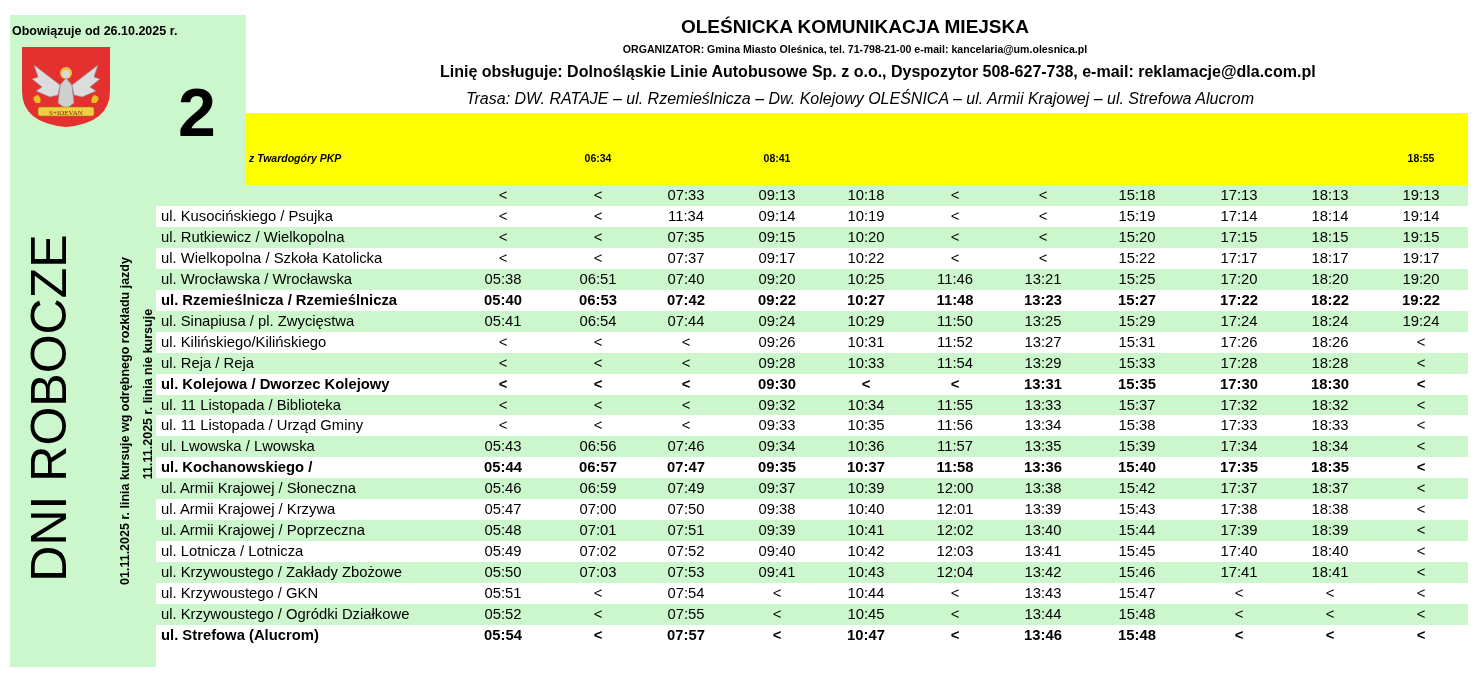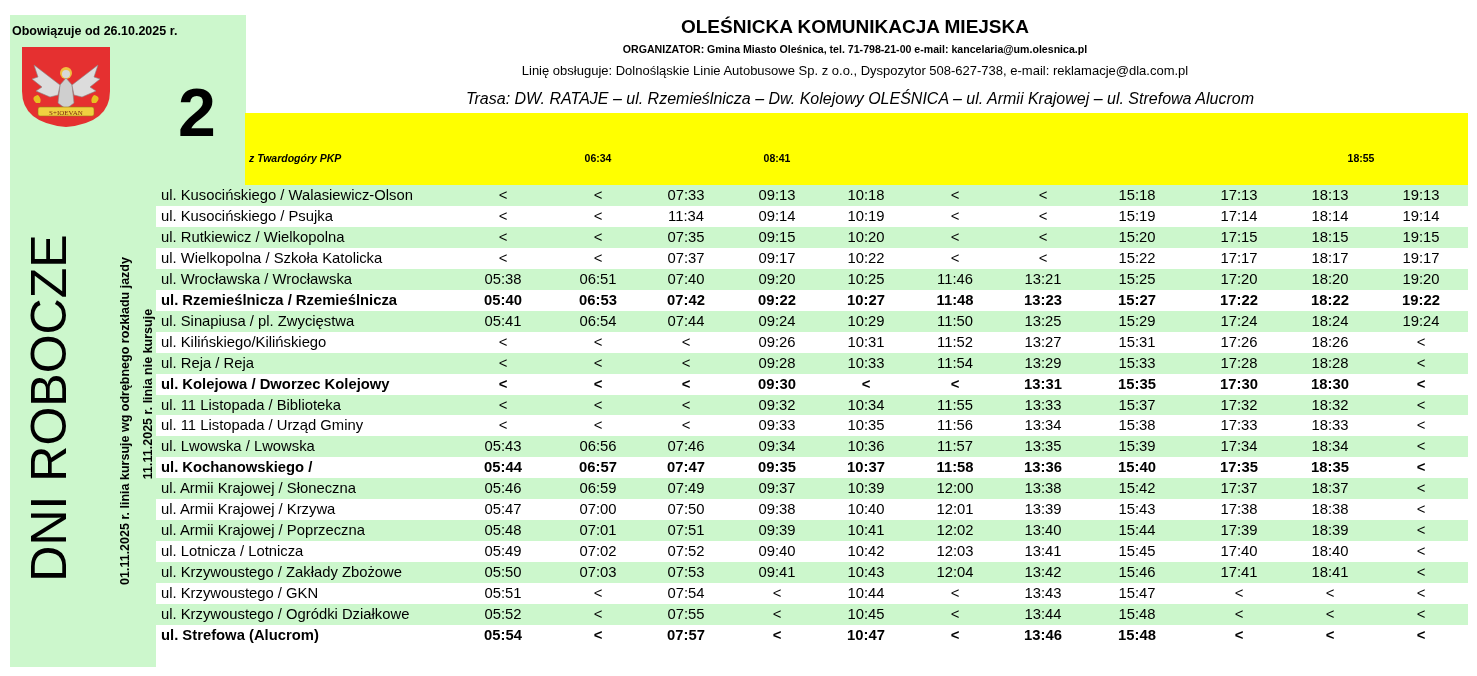--- a/index.html
+++ b/index.html
@@ -16,21 +16,21 @@
 
   
   .vert { position:absolute; transform:rotate(-90deg); transform-origin:center center; white-space:nowrap; text-align:center; }
   #days-label { left:-146px; top:378px; width:390px; height:60px; font-size:50px; line-height:60px; }
   #note1 { left:-75px; top:413px; width:400px; height:16px; font-size:12.5px; font-weight:bold; line-height:16px; }
   #note2 { left:-42px; top:386px; width:380px; height:16px; font-size:12.5px; font-weight:bold; line-height:16px; }
 
   
   #org-title { left:540px; top:16px; width:630px; text-align:center; font-size:19px; font-weight:bold; font-family:"Liberation Sans Narrow","Liberation Sans", sans-serif; letter-spacing:0px; }
   #organizer { left:440px; top:43px; width:830px; text-align:center; font-size:10.6px; font-weight:bold; white-space:nowrap; }
-  #operator { left:440px; top:63px; width:830px; text-align:center; font-size:13px; font-weight:normal; white-space:nowrap; }
+  #operator { left:440px; top:63px; width:830px; text-align:center; font-size:16px; font-weight:bold; white-space:nowrap; }
   #route { left:380px; top:90px; width:960px; text-align:center; font-size:16px; font-style:italic; white-space:nowrap; }
 
   
   #connections { left:245px; top:113px; width:1223px; height:72px; background:#ffff00; }
   .conn-row { position:absolute; left:0; height:18px; width:100%; font-size:10.5px; font-weight:bold; }
   .conn-label { position:absolute; left:4px; font-style:italic; white-space:nowrap; }
   .conn-time { position:absolute; width:60px; margin-left:-30px; text-align:center; }
 
   
   #timetable { left:156px; top:185px; width:1312px; }
@@ -80,41 +80,40 @@
       <span class="conn-time" style="left: 258px;"></span>
       <span class="conn-time" style="left: 353px;">06:34</span>
       <span class="conn-time" style="left: 441px;"></span>
       <span class="conn-time" style="left: 532px;">08:41</span>
       <span class="conn-time" style="left: 621px;"></span>
       <span class="conn-time" style="left: 710px;"></span>
       <span class="conn-time" style="left: 798px;"></span>
       <span class="conn-time" style="left: 892px;"></span>
       <span class="conn-time" style="left: 994px;"></span>
       <span class="conn-time" style="left: 1085px;"></span>
-      <span class="conn-time" style="left: 1116px;">18:55</span>
+      <span class="conn-time" style="left: 1176px;">18:55</span>
     </div>
     <div class="conn-row" style="top: 57px; margin-top: 20px;">
       <span class="conn-label">z Wrocławia PKP</span>
       <span class="conn-time" style="left: 258px;"></span>
       <span class="conn-time" style="left: 353px;">06:45</span>
       <span class="conn-time" style="left: 441px;">07:24</span>
       <span class="conn-time" style="left: 532px;">09:02</span>
       <span class="conn-time" style="left: 621px;"></span>
       <span class="conn-time" style="left: 710px;">11:34</span>
       <span class="conn-time" style="left: 798px;">13:04</span>
       <span class="conn-time" style="left: 892px;">15:08</span>
       <span class="conn-time" style="left: 994px;">17:03</span>
       <span class="conn-time" style="left: 1085px;">17:46</span>
       <span class="conn-time" style="left: 1176px;">19:02</span>
     </div>
   </div>
 
 <div id="timetable" class="abs">
     <div class="row alt">
-      <span class="stop">ul. Kusocińskiego / Walasiewicz-Olson</span>
       <span class="t" style="left: 347px;">&lt;</span>
       <span class="t" style="left: 442px;">&lt;</span>
       <span class="t" style="left: 530px;">07:33</span>
       <span class="t" style="left: 621px;">09:13</span>
       <span class="t" style="left: 710px;">10:18</span>
       <span class="t" style="left: 799px;">&lt;</span>
       <span class="t" style="left: 887px;">&lt;</span>
       <span class="t" style="left: 981px;">15:18</span>
       <span class="t" style="left: 1083px;">17:13</span>
       <span class="t" style="left: 1174px;">18:13</span>

